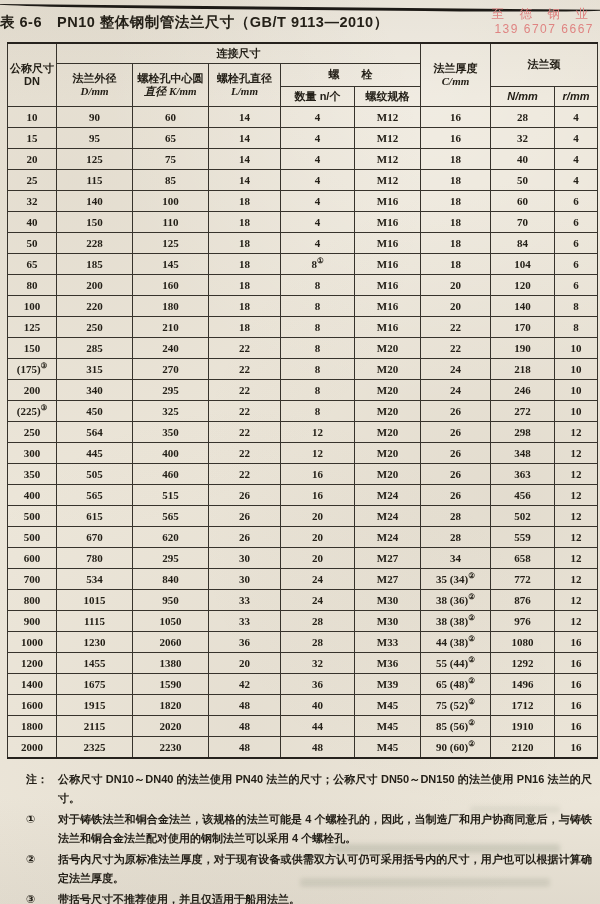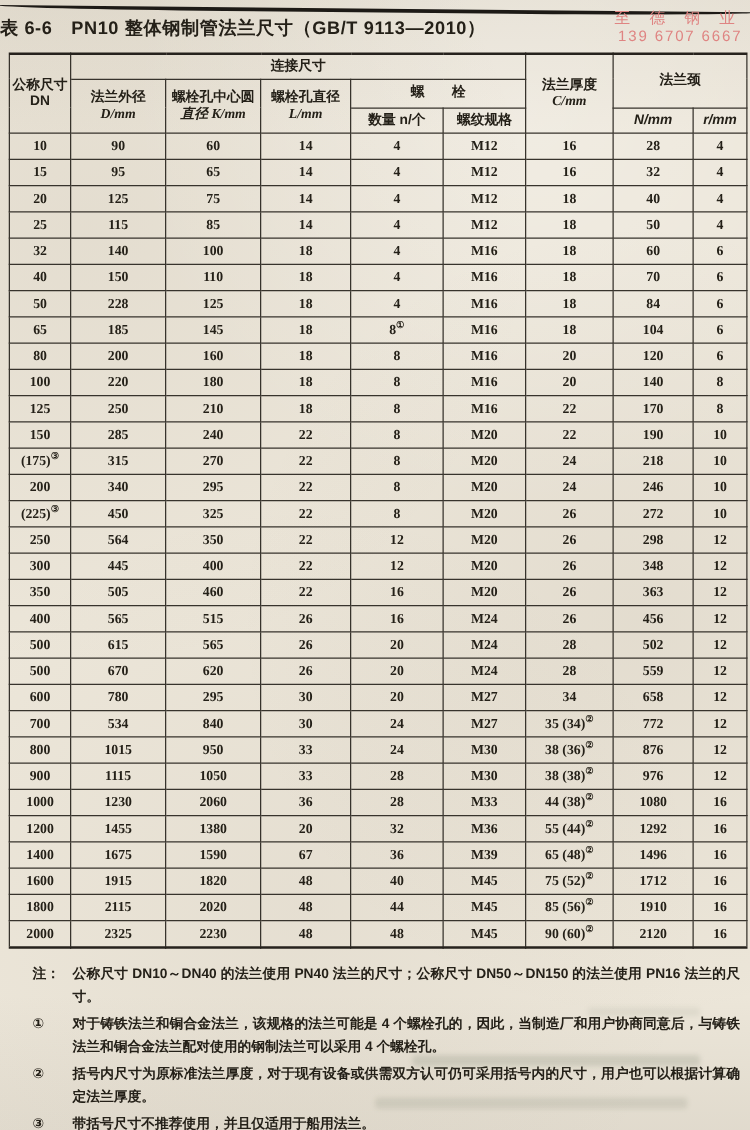--- a/index.html
+++ b/index.html
@@ -426,21 +426,21 @@
         <td>32</td>
         <td>M36</td>
         <td>55 (44)<sup>②</sup></td>
         <td>1292</td>
         <td>16</td>
       </tr>
       <tr>
         <td>1400</td>
         <td>1675</td>
         <td>1590</td>
-        <td>67</td>
+        <td>42</td>
         <td>36</td>
         <td>M39</td>
         <td>65 (48)<sup>②</sup></td>
         <td>1496</td>
         <td>16</td>
       </tr>
       <tr>
         <td>1600</td>
         <td>1915</td>
         <td>1820</td>

